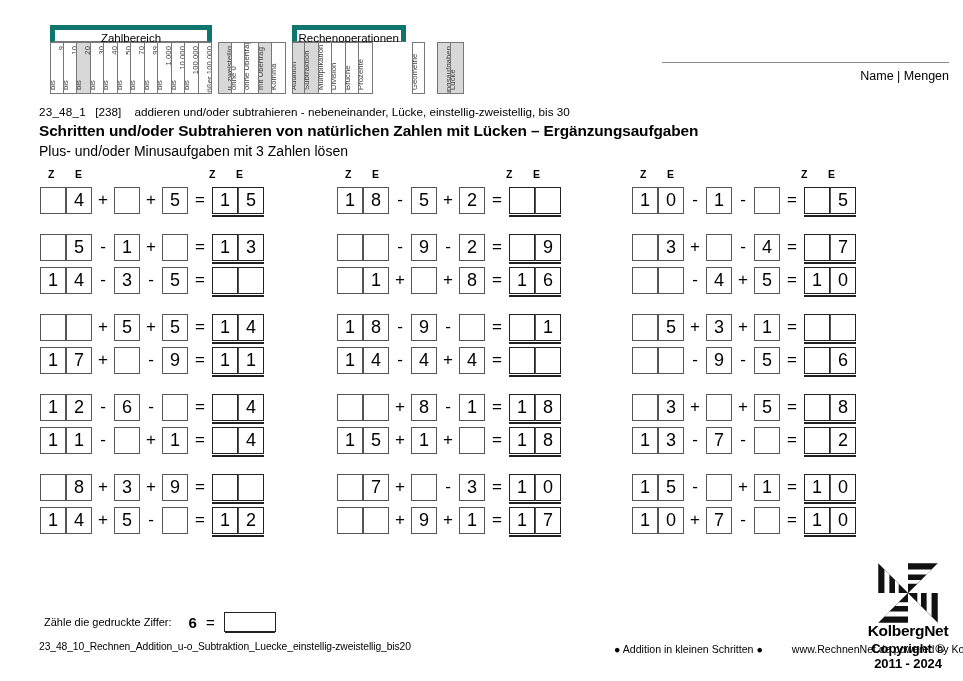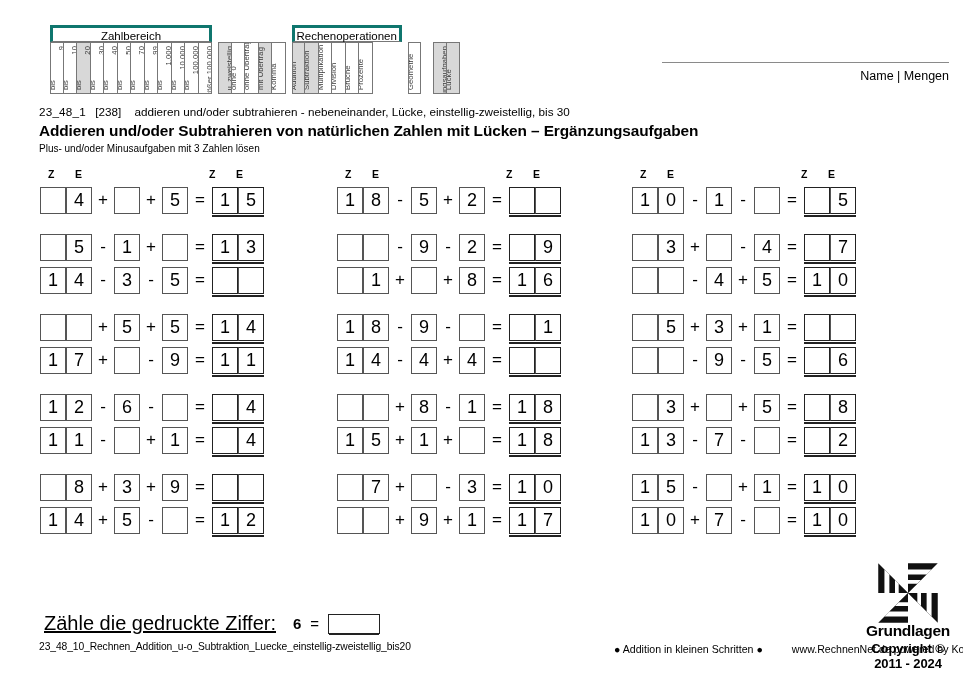--- a/index.html
+++ b/index.html
@@ -14,21 +14,21 @@
   }
 
   
   #cat-table {
     position: absolute; left: 50px; top: 25px;
     height: 69px; display: flex; align-items: stretch;
   }
   .cat-group { display: flex; flex-direction: column; }
   .cat-group-title {
     height: 17px; line-height: 16px; text-align: center;
-    font-size: 11.5px; border: 3px solid #0f766e;
+    font-size: 11.5px; border: 5px solid #0f766e;
     border-bottom: 1px solid #777; background: #fff;
     white-space: nowrap; padding: 0 2px;
   }
   .cat-group-title.blank { border: none; background: transparent; }
   .cat-cells { display: flex; flex: 1; }
   .cat-cell {
     width: 13.5px; border: 1px solid #777; border-left: none;
     background: #fff; position: relative; overflow: hidden;
   }
   .cat-cells .cat-cell:first-child { border-left: 1px solid #777; }
@@ -57,21 +57,21 @@
 
   
   #meta-line { position: absolute; left: 39px; top: 105px; font-size: 11.7px; white-space: nowrap; }
   #meta-line .code { letter-spacing: .2px; }
   #meta-line .num { padding-left: 6px; margin-top: 40px; }
   #meta-line .desc { padding-left: 10px; }
   #main-title {
     position: absolute; left: 39px; top: 122px;
     font-size: 15.4px; font-weight: bold; white-space: nowrap; letter-spacing: -.1px;
   }
-  #sub-title { position: absolute; left: 39px; top: 143px; font-size: 10px; white-space: nowrap; }
+  #sub-title { position: absolute; left: 39px; top: 143px; font-size: 14px; white-space: nowrap; }
 
   
   #cols { position: absolute; left: 0; top: 168px; width: 963px; }
   .col { position: absolute; top: 0; width: 300px; }
   .col.c1 { left: 40px; }
   .col.c2 { left: 337px; }
   .col.c3 { left: 632px; }
 
   .ze-head { position: relative; height: 17px; }
   .ze-head .ze {
@@ -104,21 +104,21 @@
     border-top: 2px solid #222; height: 2px;
   }
 
   .op {
     width: 22px; text-align: center; font-size: 17px; flex: 0 0 22px;
   }
   .eq { width: 24px; text-align: center; font-size: 17px; flex: 0 0 24px; }
 
   
   #count-task { position: absolute; left: 44px; top: 612px; display: flex; align-items: center; }
-  #count-task .ct-label { font-size: 20px; text-decoration: underline; }
+  #count-task .ct-label { font-size: 11px; }
   #count-task .ct-digit { font-size: 15px; font-weight: bold; padding-left: 17px; }
   #count-task .ct-eq { font-size: 15px; padding: 0 9px 0 9px; }
   #count-task .ct-box {
     width: 52px; height: 20px; border: 1.6px solid #222; background: #fff; position: relative;
   }
   #count-task .ct-box .ul { position: absolute; left: 0; right: 0; top: 19px; border-top: 1.6px solid #222; }
 
   #filename { position: absolute; left: 39px; top: 641px; font-size: 10.3px; letter-spacing: -.1px; }
 
   
@@ -259,21 +259,21 @@
 <div id="namedatum">
   <div class="rule"></div>
   <div class="lbl">Name | Mengen</div>
 </div>
 
 <div id="meta-line">
   <span class="code">23_48_1</span>
   <span class="num">[238]</span>
   <span class="desc">addieren und/oder subtrahieren - nebeneinander, Lücke, einstellig-zweistellig, bis 30</span>
 </div>
-<div id="main-title">Addieren und/oder Subtrahieren von natürlichen Zahlen mit Lücken – Ergänzungsaufgaben</div>
+<div id="main-title">Schritten und/oder Subtrahieren von natürlichen Zahlen mit Lücken – Ergänzungsaufgaben</div>
 <div id="sub-title">Plus- und/oder Minusaufgaben mit 3 Zahlen lösen</div>
 
 <div id="cols">
     <div class="col c1">
       <div class="ze-head">
         <span class="ze left" style="margin-left: 0px;">Z</span>
         <span class="ze left" style="margin-left: 27px;">E</span>
         <span class="ze right" style="margin-left: 0px;">Z</span>
         <span class="ze right" style="margin-left: 27px;">E</span>
       </div>
@@ -963,15 +963,15 @@
       <polygon points="50,71 29,71 50,50"></polygon>
       <polygon points="29,50 29,29 50,50"></polygon>
     </g>
     <g fill="#111111">
       <polygon points="50,35 65,35 50,50"></polygon>
       <polygon points="65,50 65,65 50,50"></polygon>
       <polygon points="50,65 35,65 50,50"></polygon>
       <polygon points="35,50 35,35 50,50"></polygon>
     </g>
   </svg>
-  <div class="brand">Grundlagen</div>
+  <div class="brand">KolbergNet</div>
   <div class="copy">Copyright © 2011 - 2024</div>
 </div>
 
 </body></html>

